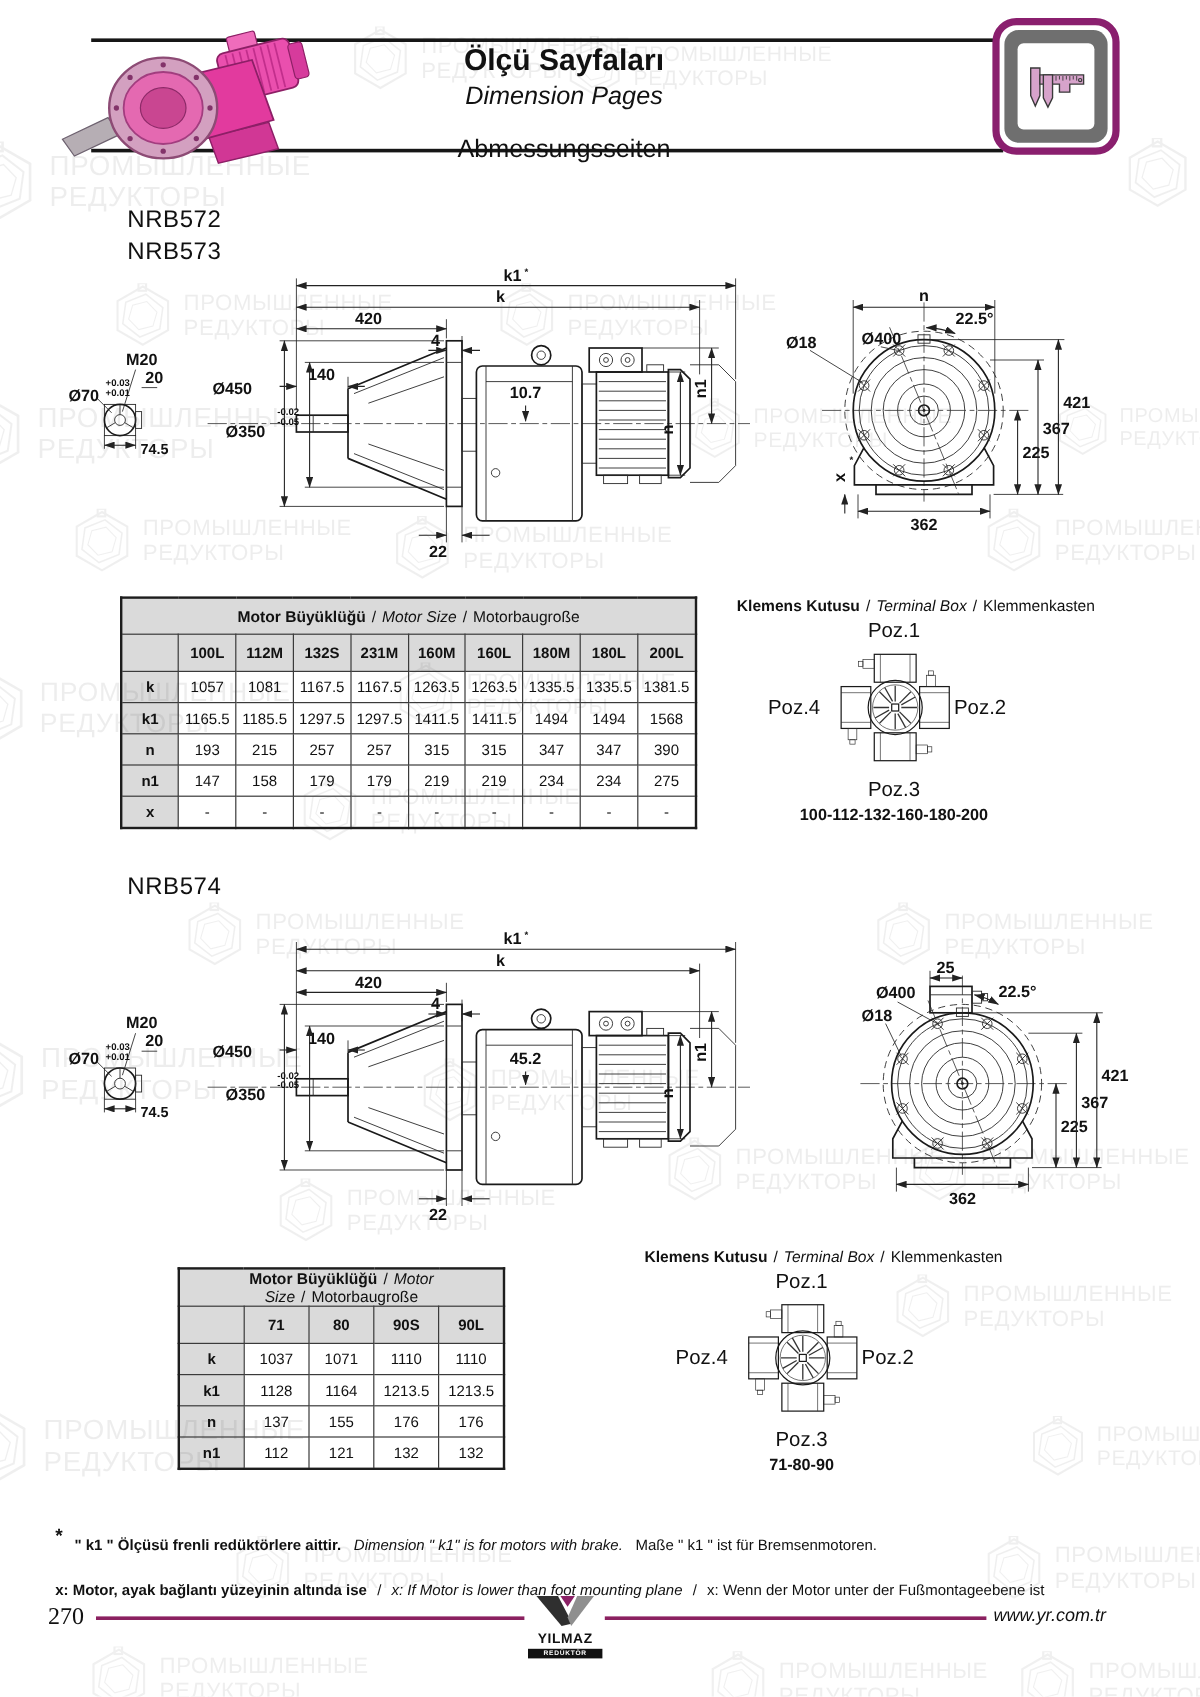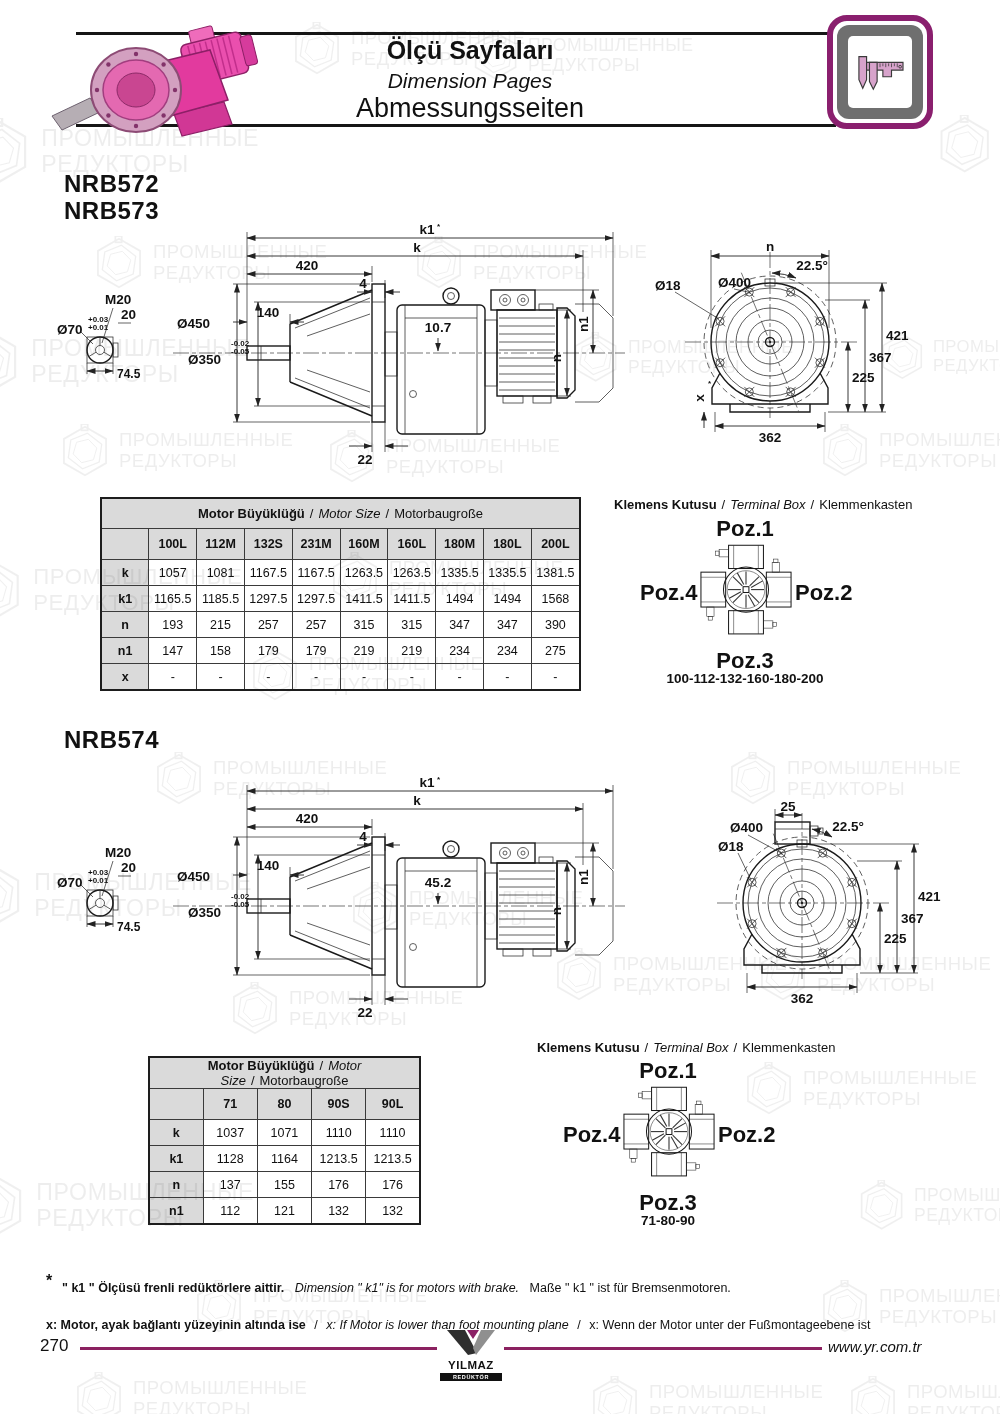--- a/index.html
+++ b/index.html
@@ -6,31 +6,31 @@
   .page{position:relative;width:1000px;height:1414px;background:#ffffff;overflow:hidden;
         font-family:"Liberation Sans", sans-serif;color:#111;}
   .wm{position:absolute;display:flex;align-items:center;gap:7px;opacity:0.15;pointer-events:none;transform-origin:left top;}
   .wm-text{font-size:18.5px;color:#8f8f8f;line-height:1.12;letter-spacing:0.5px;white-space:nowrap;}
   
   .rule{position:absolute;left:76px;width:760px;height:3px;background:#161616;}
   .rule-top{top:32px;} .rule-bottom{top:124px;}
   .title-block{position:absolute;left:285px;top:36px;width:370px;text-align:center;}
   .title-tr{font-size:25px;font-weight:800;}
   .title-en{font-size:21px;font-style:italic;margin-top:4px;}
-  .title-de{font-size:27px;margin-top:0;}
+  .title-de{font-size:21px;margin-top:20px;}
   .photo{position:absolute;left:46px;top:18px;}
   .cal{position:absolute;left:827px;top:15px;width:106px;height:114px;border:6px solid #8a1f6e;
        border-radius:20px;background:#fff;padding:4px;box-sizing:border-box;}
   .cal-mid{background:#6f6f6f;border-radius:12px;width:100%;height:100%;display:flex;align-items:center;justify-content:center;padding:11px;box-sizing:border-box;}
   .cal-inner{background:#fff;border-radius:5px;width:100%;height:100%;display:flex;align-items:center;justify-content:center;}
   .subtitle{position:absolute;left:76px;top:134px;font-size:13px;white-space:nowrap;}
   .b{font-weight:bold;} .i{font-style:italic;}
   .sep{margin:0 5px;}
   
-  .model-heading{position:absolute;font-weight:700;font-size:24px;line-height:27px;letter-spacing:0.5px;}
+  .model-heading{position:absolute;font-weight:400;font-size:20px;line-height:27px;letter-spacing:0.5px;margin-left:42px;}
   
   .drawing{position:absolute;}
   .ol{fill:none;stroke:#1a1a1a;stroke-width:1.4;}
   .il{fill:none;stroke:#2a2a2a;stroke-width:0.75;}
   .dash{stroke-dasharray:6 4;}
   .cl{fill:none;stroke:#3a3a3a;stroke-width:0.7;stroke-dasharray:16 3 4 3;}
   .dim{stroke:#222;stroke-width:0.9;fill:none;}
   .ext{stroke:#222;stroke-width:0.7;}
   text.dl{font-size:13.5px;font-weight:700;fill:#111;text-anchor:middle;}
   text.dls{font-size:8px;font-weight:700;fill:#111;text-anchor:start;}
@@ -42,34 +42,34 @@
   table.dim thead th{height:29px;}
   table.t1{width:481px;} table.t1 th:first-child,table.t1 td:first-child{width:53px;}
   table.t2{width:273px;} table.t2 th:first-child,table.t2 td:first-child{width:57px;}
   table.dim tbody th{background:rgba(25,25,25,0.16);font-weight:bold;font-size:12.5px;height:25px;}
   table.dim tbody tr:first-child th{height:30px;}
   table.dim td{font-size:12.5px;background:transparent;}
   
   .tb-heading{position:absolute;font-size:13px;white-space:nowrap;}
   .tbox{position:absolute;width:210px;height:172px;}
   .tbox svg{position:absolute;left:44px;top:20px;}
-  .poz{position:absolute;font-weight:700;font-size:22px;}
+  .poz{position:absolute;font-weight:400;font-size:17px;}
   .poz1{left:0;right:0;top:-2px;text-align:center;}
   .poz2{left:155px;top:62px;}
   .poz3{left:0;right:0;top:130px;text-align:center;}
   .poz4{left:0;top:62px;}
   .tb-caption{position:absolute;left:-40px;right:-40px;top:153px;text-align:center;font-weight:800;font-size:13.5px;}
   
   .fn-star{position:absolute;left:46px;top:1272px;font-size:16px;font-weight:bold;}
   .fn1{position:absolute;left:62px;top:1281px;font-size:12.5px;white-space:nowrap;}
   .fn2{position:absolute;left:46px;top:1302px;font-size:12.5px;white-space:nowrap;margin-top:16px;}
   .fn-gap{margin-left:7px;}
   .fline{position:absolute;top:1347px;height:2.5px;background:#8b2160;}
   .fline-l{left:80px;width:357px;} .fline-r{left:504px;width:318px;}
-  .page-num{position:absolute;left:40px;top:1336px;font-size:17px;}
+  .page-num{position:absolute;left:40px;top:1336px;font-size:20px;font-family:Liberation Serif, serif;}
   .logo{position:absolute;left:440px;top:1329px;width:62px;text-align:center;}
   .logo-name{font-size:11.5px;font-weight:800;letter-spacing:0.5px;line-height:1;margin-top:1px;}
   .logo-sub{font-size:5.5px;font-weight:700;background:#111;color:#fff;letter-spacing:0.6px;padding:1px 0;margin-top:1px;}
   .url{position:absolute;left:828px;top:1338px;font-style:italic;font-size:15px;}
 </style>
 </head>
 <body>
 
 <div class="page">
 

